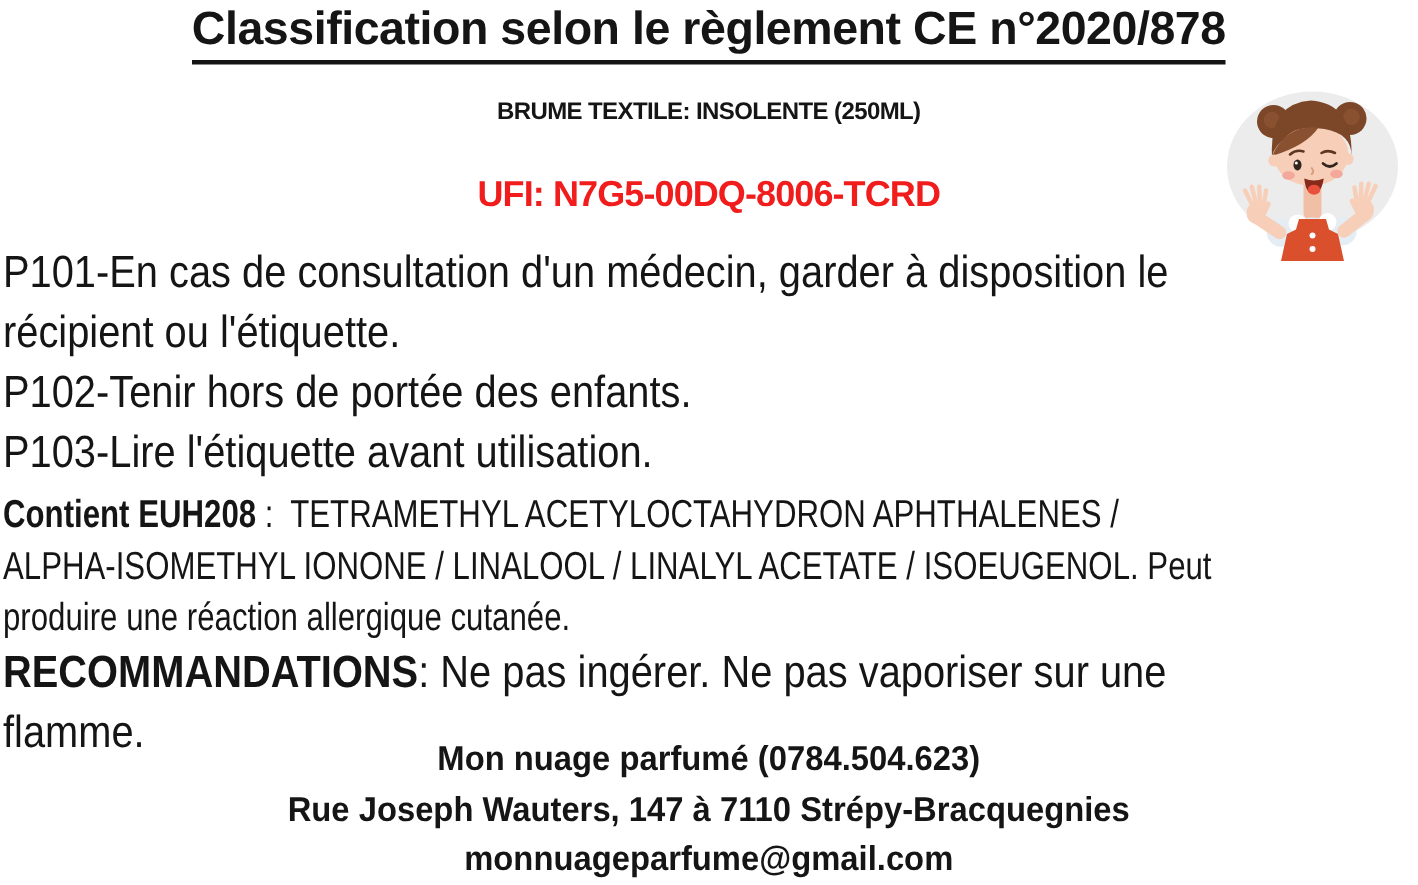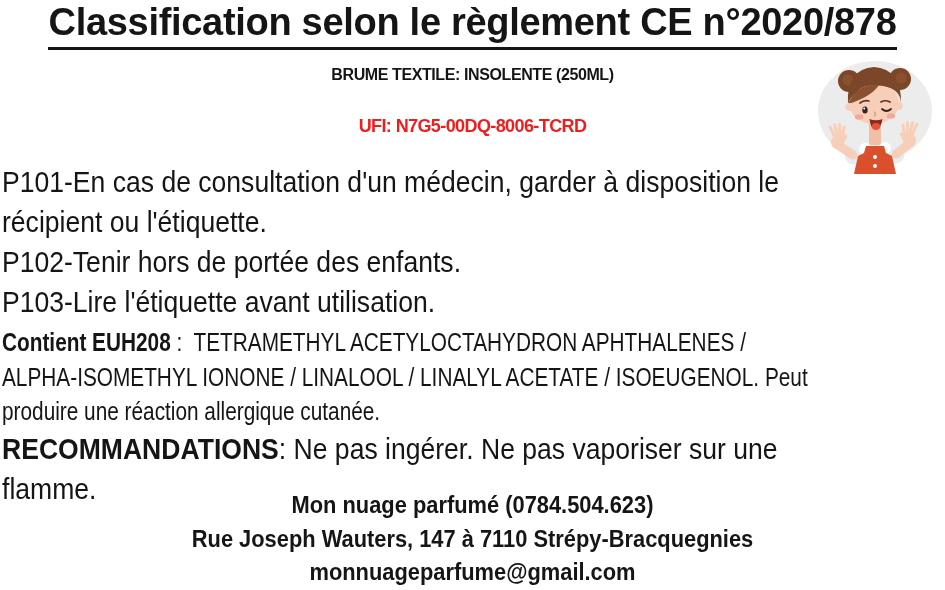--- a/index.html
+++ b/index.html
@@ -4,25 +4,25 @@
 <style>
   * { margin:0; padding:0; box-sizing:border-box; }
   html,body { width:945px; height:590px; background:#ffffff; overflow:hidden;
               font-family:"Liberation Sans", sans-serif; color:#151515; }
   .abs { position:absolute; }
   .center { left:0; right:0; text-align:center; }
   .nowrap { white-space:nowrap; }
   .pre { white-space:pre; }
   .b { font-weight:bold; }
 
-  .title { top:1px; font-size:38px; font-weight:bold; letter-spacing:-0.3px; }
+  .title { top:1px; font-size:31px; font-weight:bold; letter-spacing:-0.3px; }
   .title .underlined { display:inline-block; border-bottom:3.5px solid #141414; padding-bottom:3px; }
 
   .product { top:66px; font-size:16px; font-weight:bold; letter-spacing:-0.4px; }
-  .ufi     { top:116px; font-size:18px; font-weight:bold; letter-spacing:-0.6px; color:#f11d1d; }
+  .ufi     { top:116px; font-size:24px; font-weight:bold; letter-spacing:-0.6px; color:#f11d1d; }
 
   .pblock  { left:2px; top:162px; font-size:30px; line-height:40px;
              transform:scaleX(0.885); transform-origin:left top; }
   .euh     { left:2px; top:325px; font-size:26px; line-height:34.5px;
              transform:scaleX(0.80); transform-origin:left top; }
   .reco    { left:2px; top:429px; font-size:30px; line-height:40px;
              transform:scaleX(0.885); transform-origin:left top; }
   .footer  { top:489px; font-size:23px; font-weight:bold; line-height:33.5px;
              transform:scaleX(0.95); transform-origin:center top; }
 

